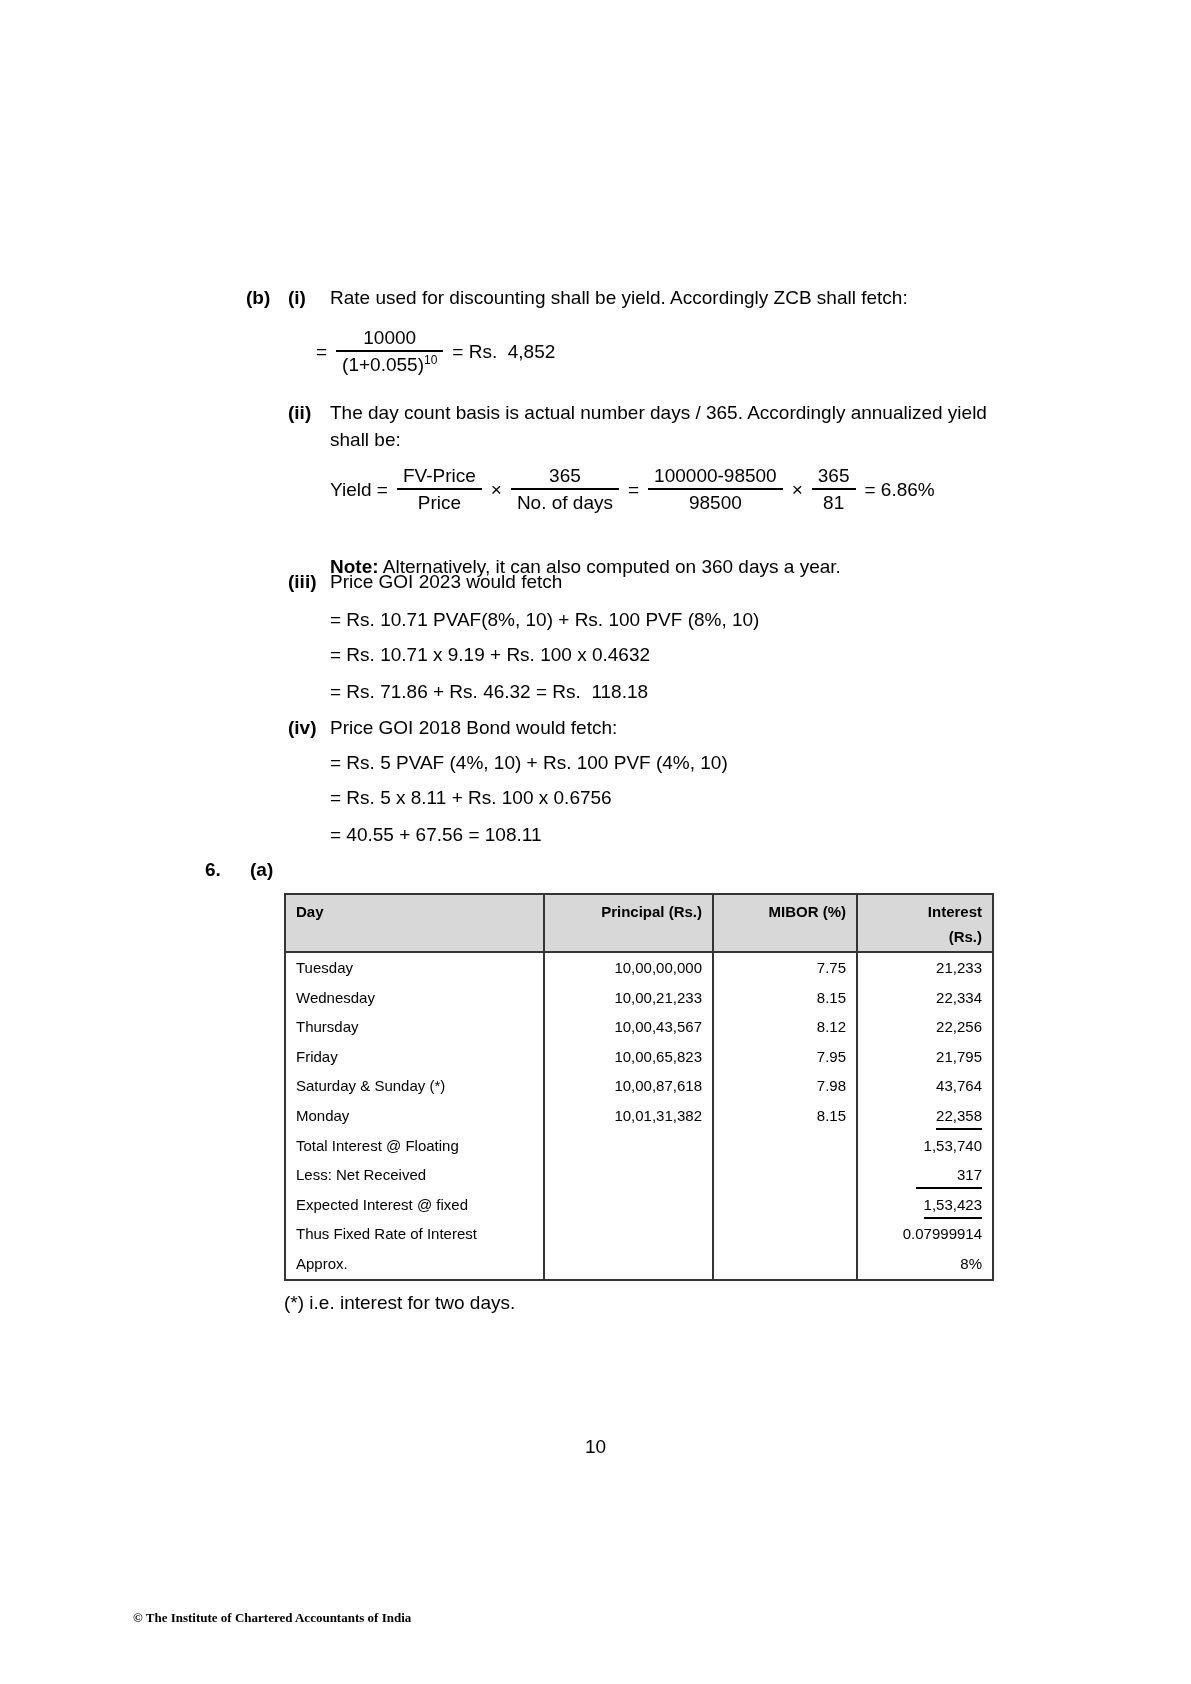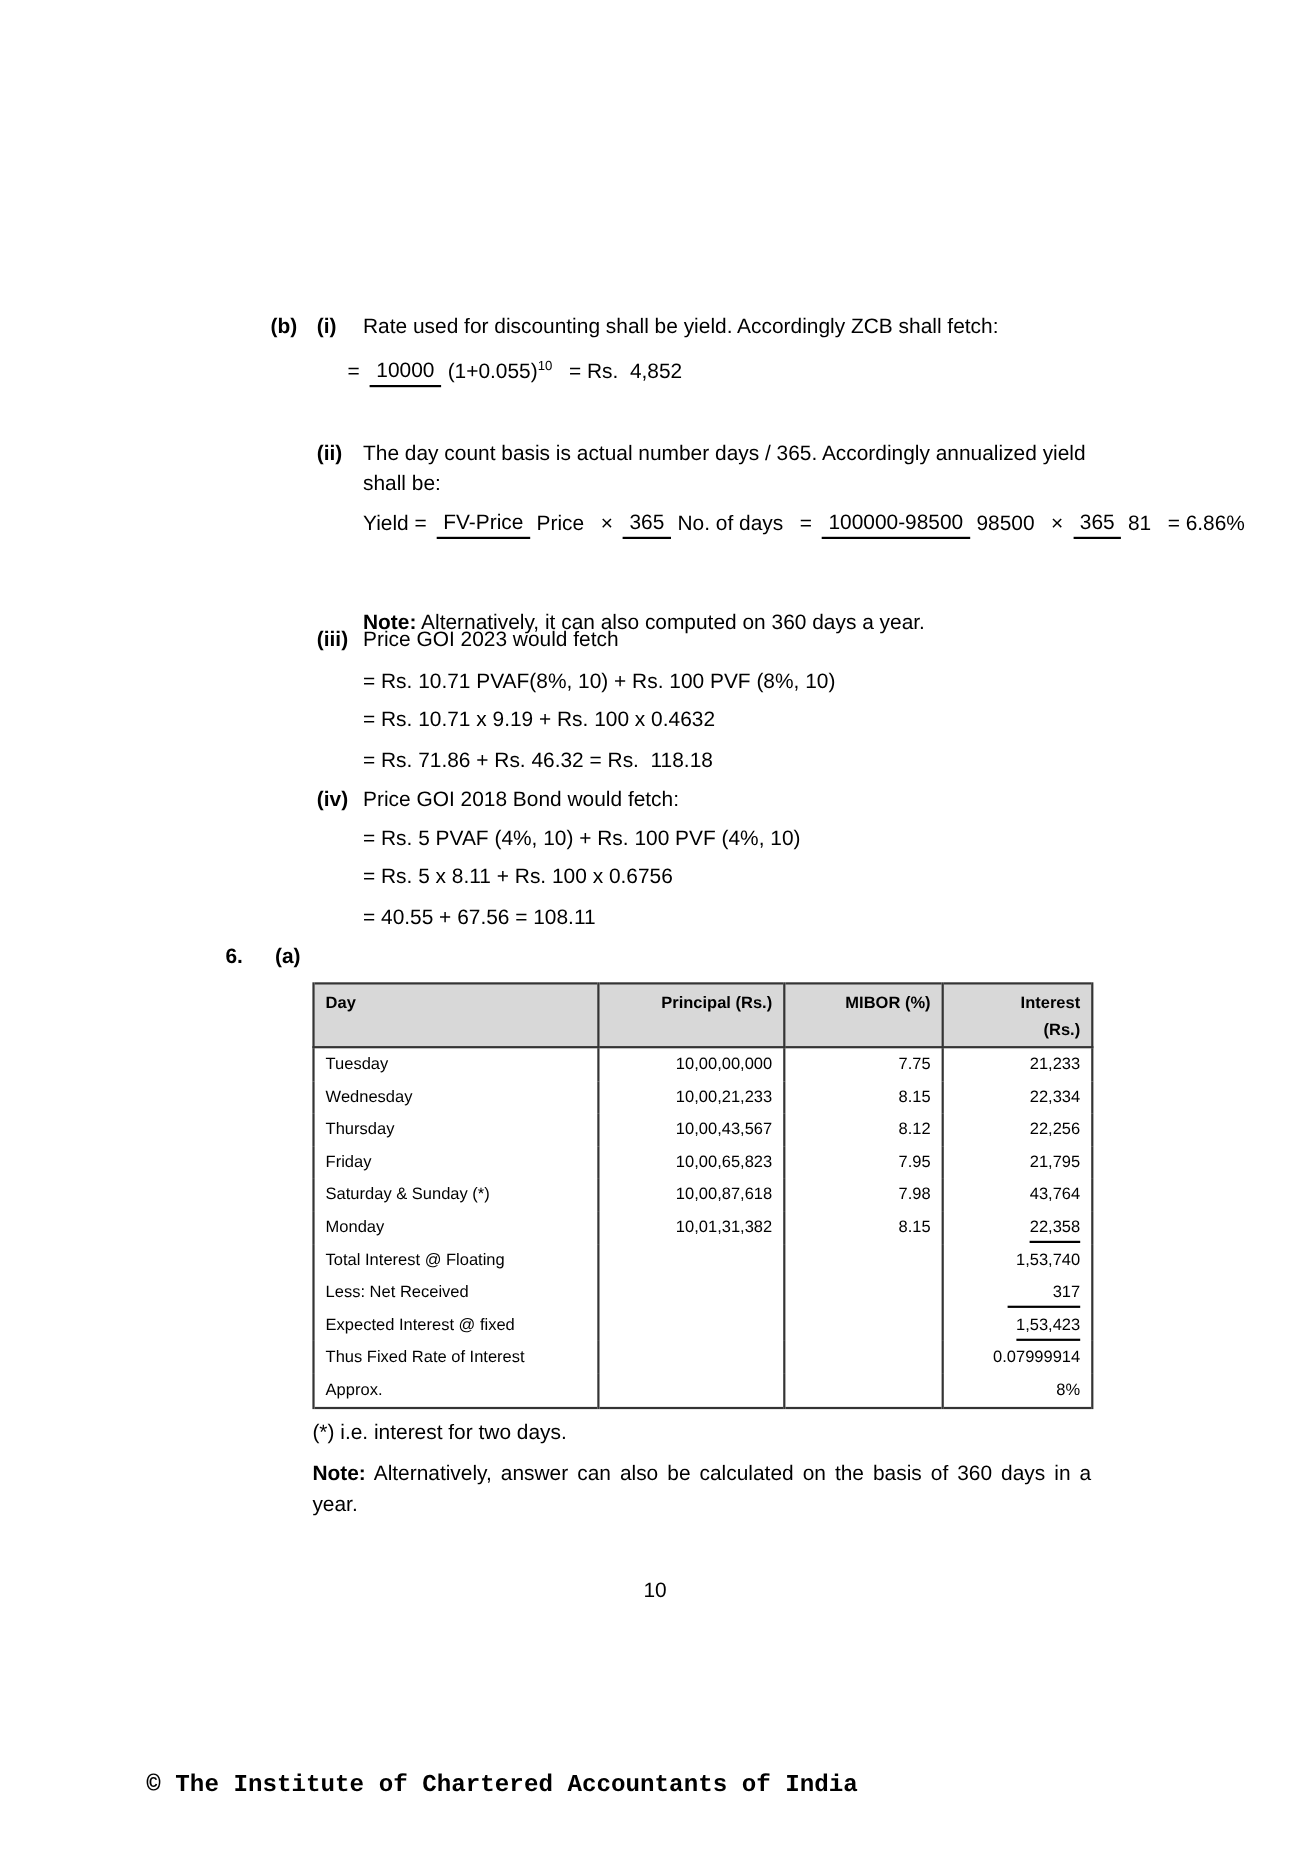--- a/index.html
+++ b/index.html
@@ -7,21 +7,21 @@
     position:relative;
     width:1191px;height:1684px;
     background:#ffffff;
     font-family:"Liberation Sans","DejaVu Sans",sans-serif;
     color:#000;
     overflow:hidden;
   }
   .t{position:absolute;font-size:19px;line-height:22px;white-space:pre;}
   .b{font-weight:700;}
   .formula{position:absolute;display:flex;align-items:center;gap:9px;font-size:19px;white-space:pre;}
-  .frac{display:inline-flex;}
+  .frac{display:inline-flex;flex-direction:column;}
   .fnum{border-bottom:2px solid #000;padding:0 6px;text-align:center;line-height:24px;}
   .fden{padding:1px 6px 0;text-align:center;line-height:24px;}
   sup{font-size:12px;line-height:0;vertical-align:super;}
   .just{white-space:normal;text-align:justify;line-height:29px;}
   
   table.mibor{
     position:absolute;left:284px;top:893px;width:708px;
     border-collapse:collapse;table-layout:fixed;
     font-size:15px;border:2px solid #343434;
   }
@@ -34,21 +34,21 @@
   table.mibor th.day{text-align:left;}
   table.mibor td{
     border-left:2px solid #343434;border-right:2px solid #343434;
     padding:0 10px;line-height:29.6px;height:29.6px;
     text-align:right;white-space:nowrap;overflow:visible;
   }
   table.mibor td.day{text-align:left;margin-left:36px;}
   .un{display:inline-block;border-bottom:2px solid #000;line-height:25px;}
   .un-wide{display:inline-block;border-bottom:2px solid #000;line-height:25px;min-width:66px;text-align:right;}
   .pagenum{position:absolute;left:0;top:1436px;width:1191px;text-align:center;font-size:19px;}
-  .footer{position:absolute;left:133px;top:1610px;font-family:Liberation Mono, monospace;font-weight:700;font-size:22px;}
+  .footer{position:absolute;left:133px;top:1610px;font-family:Liberation Serif, serif;font-weight:700;font-size:13px;}
 </style>
 </head>
 <body>
 
 <div class="page">
 
   <span class="t b" style="left:246px;top:287px;">(b)</span>
   <span class="t b" style="left:288px;top:287px;">(i)</span>
   <span class="t" style="left:330px;top:287px;">Rate used for discounting shall be yield. Accordingly ZCB shall fetch:</span>
 
@@ -188,18 +188,17 @@
       <tr>
         <td class="day">Approx.</td>
         <td></td>
         <td></td>
         <td>8%</td>
       </tr>
     </tbody>
   </table>
 
   <span class="t" style="left:284px;top:1292px;">(*) i.e. interest for two days.</span>
-  <div class="t just" style="left:284px;top:1325px;width:708px;"><b>Note:</b> <span>Alternatively, answer can also be calculated on the basis of 360 days in a year.</span></div>
 
   <div class="pagenum">10</div>
   <div class="footer">© The Institute of Chartered Accountants of India</div>
 
 </div>
 
 </body></html>

